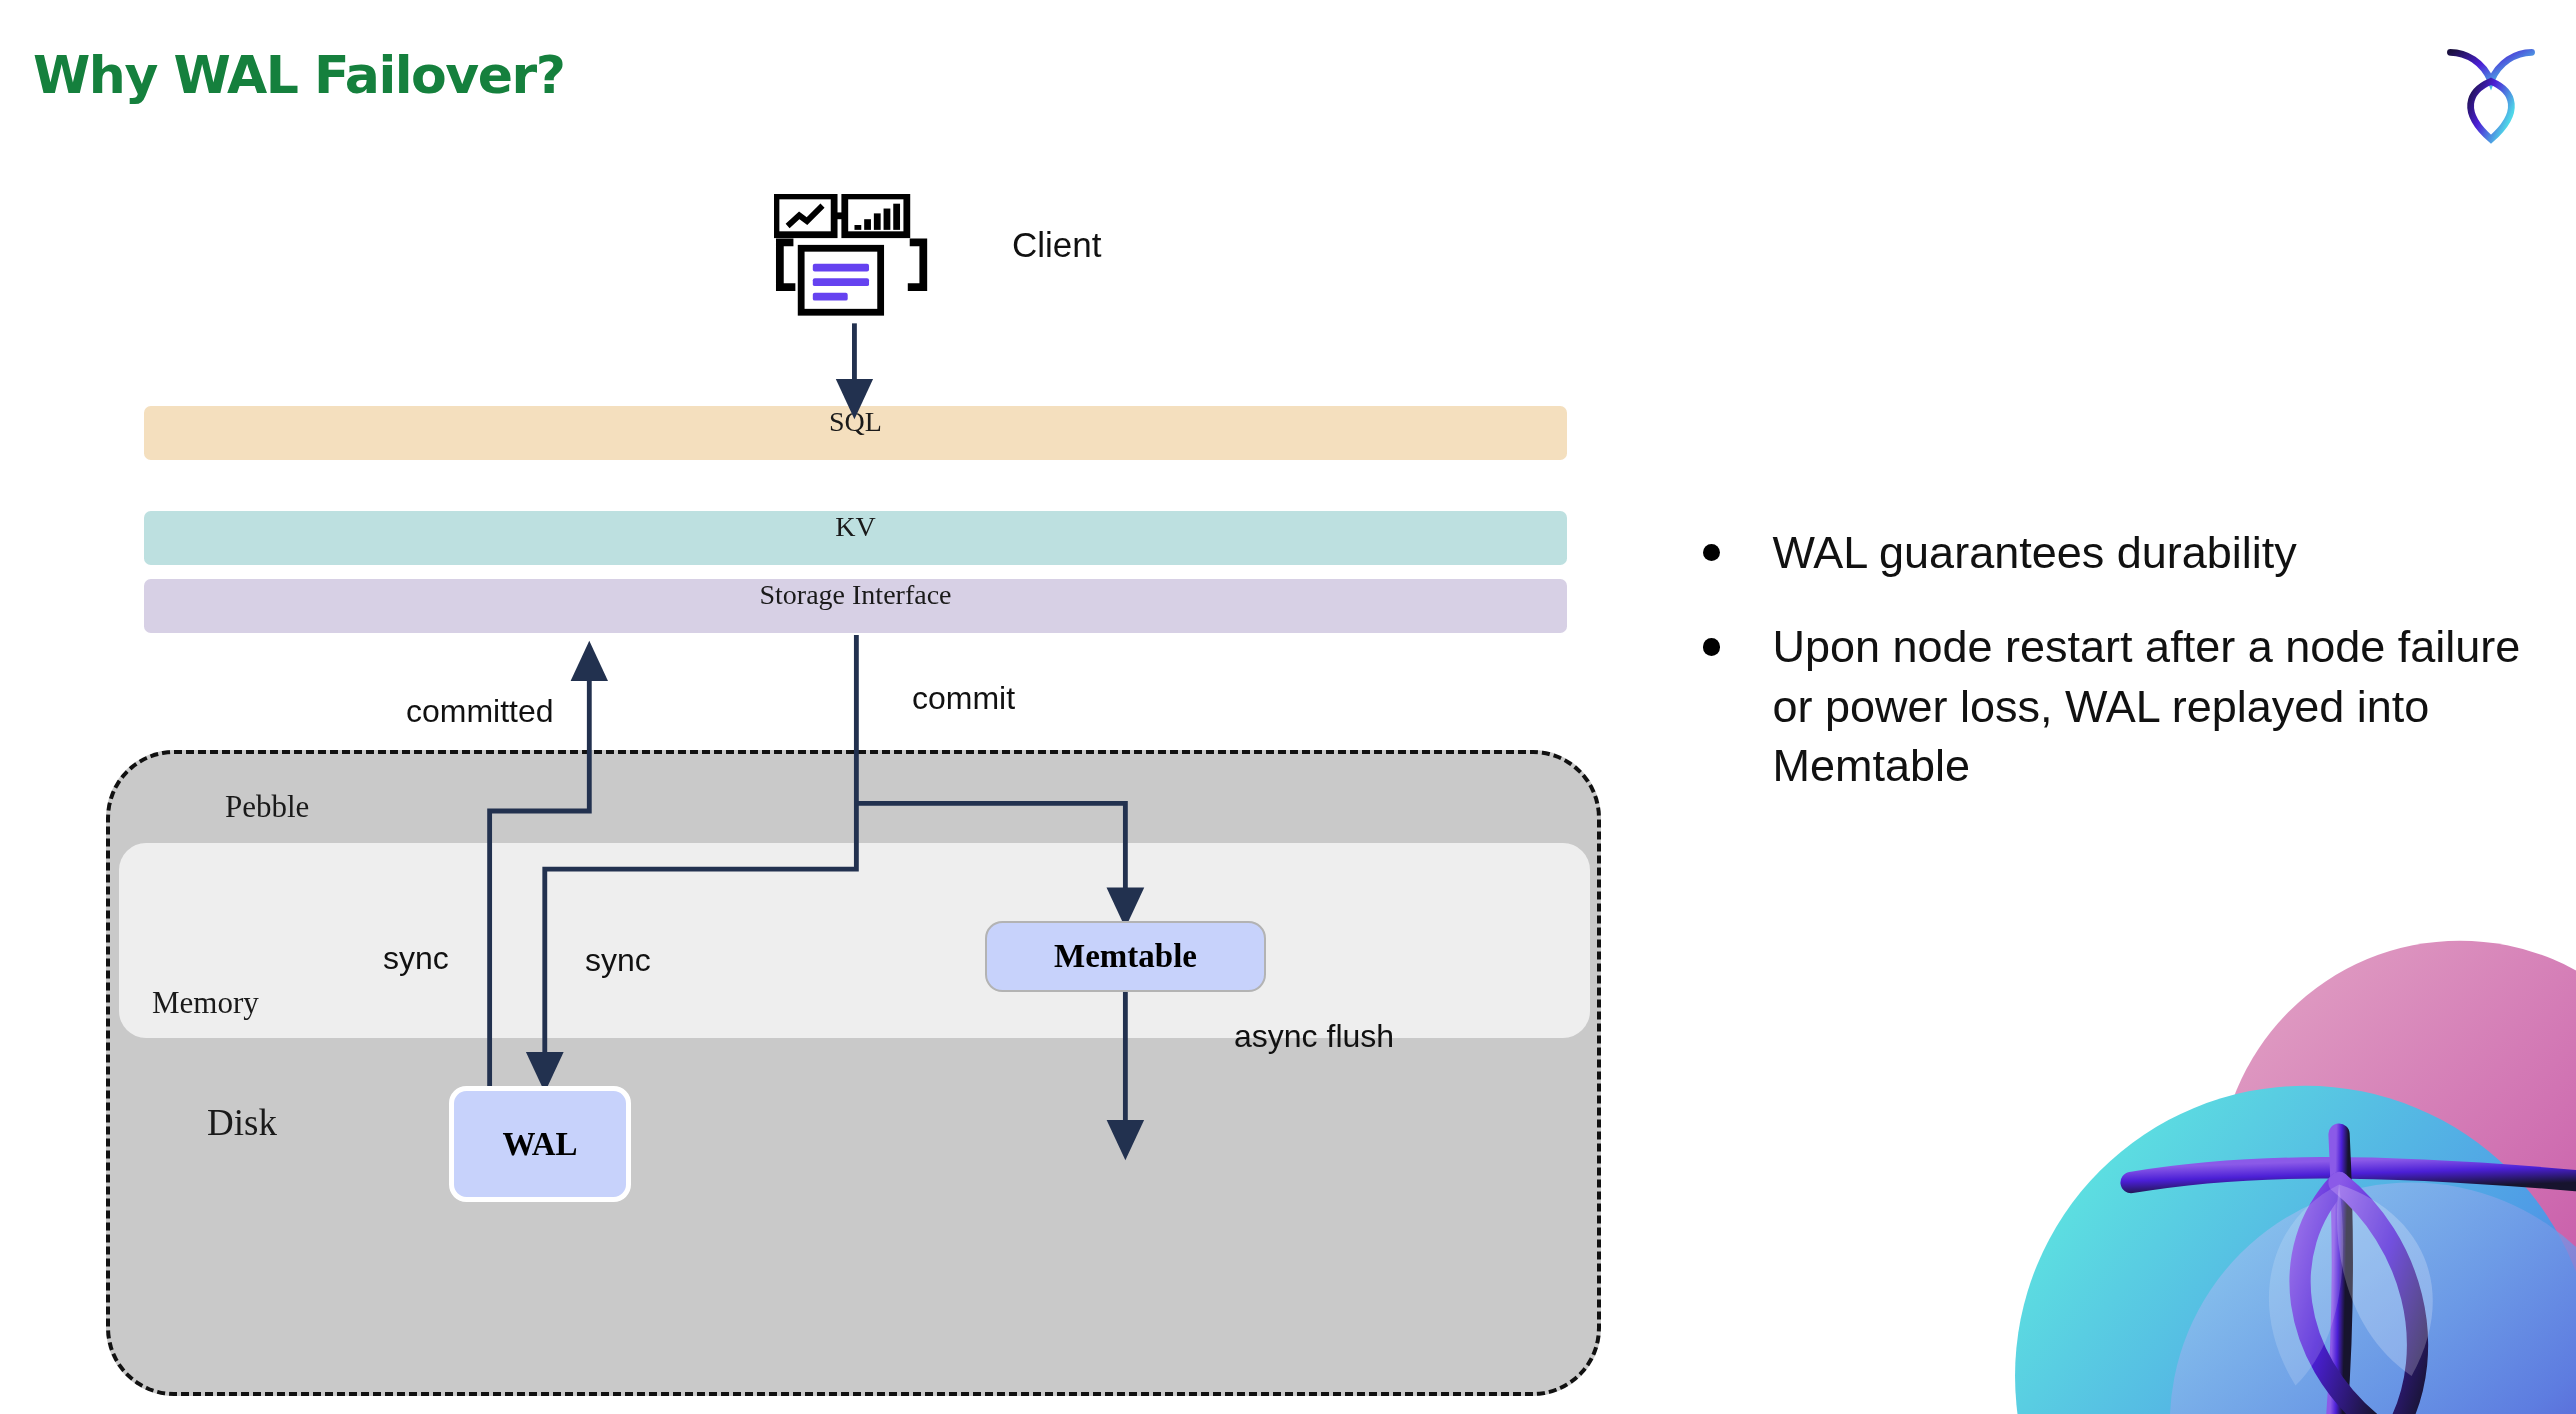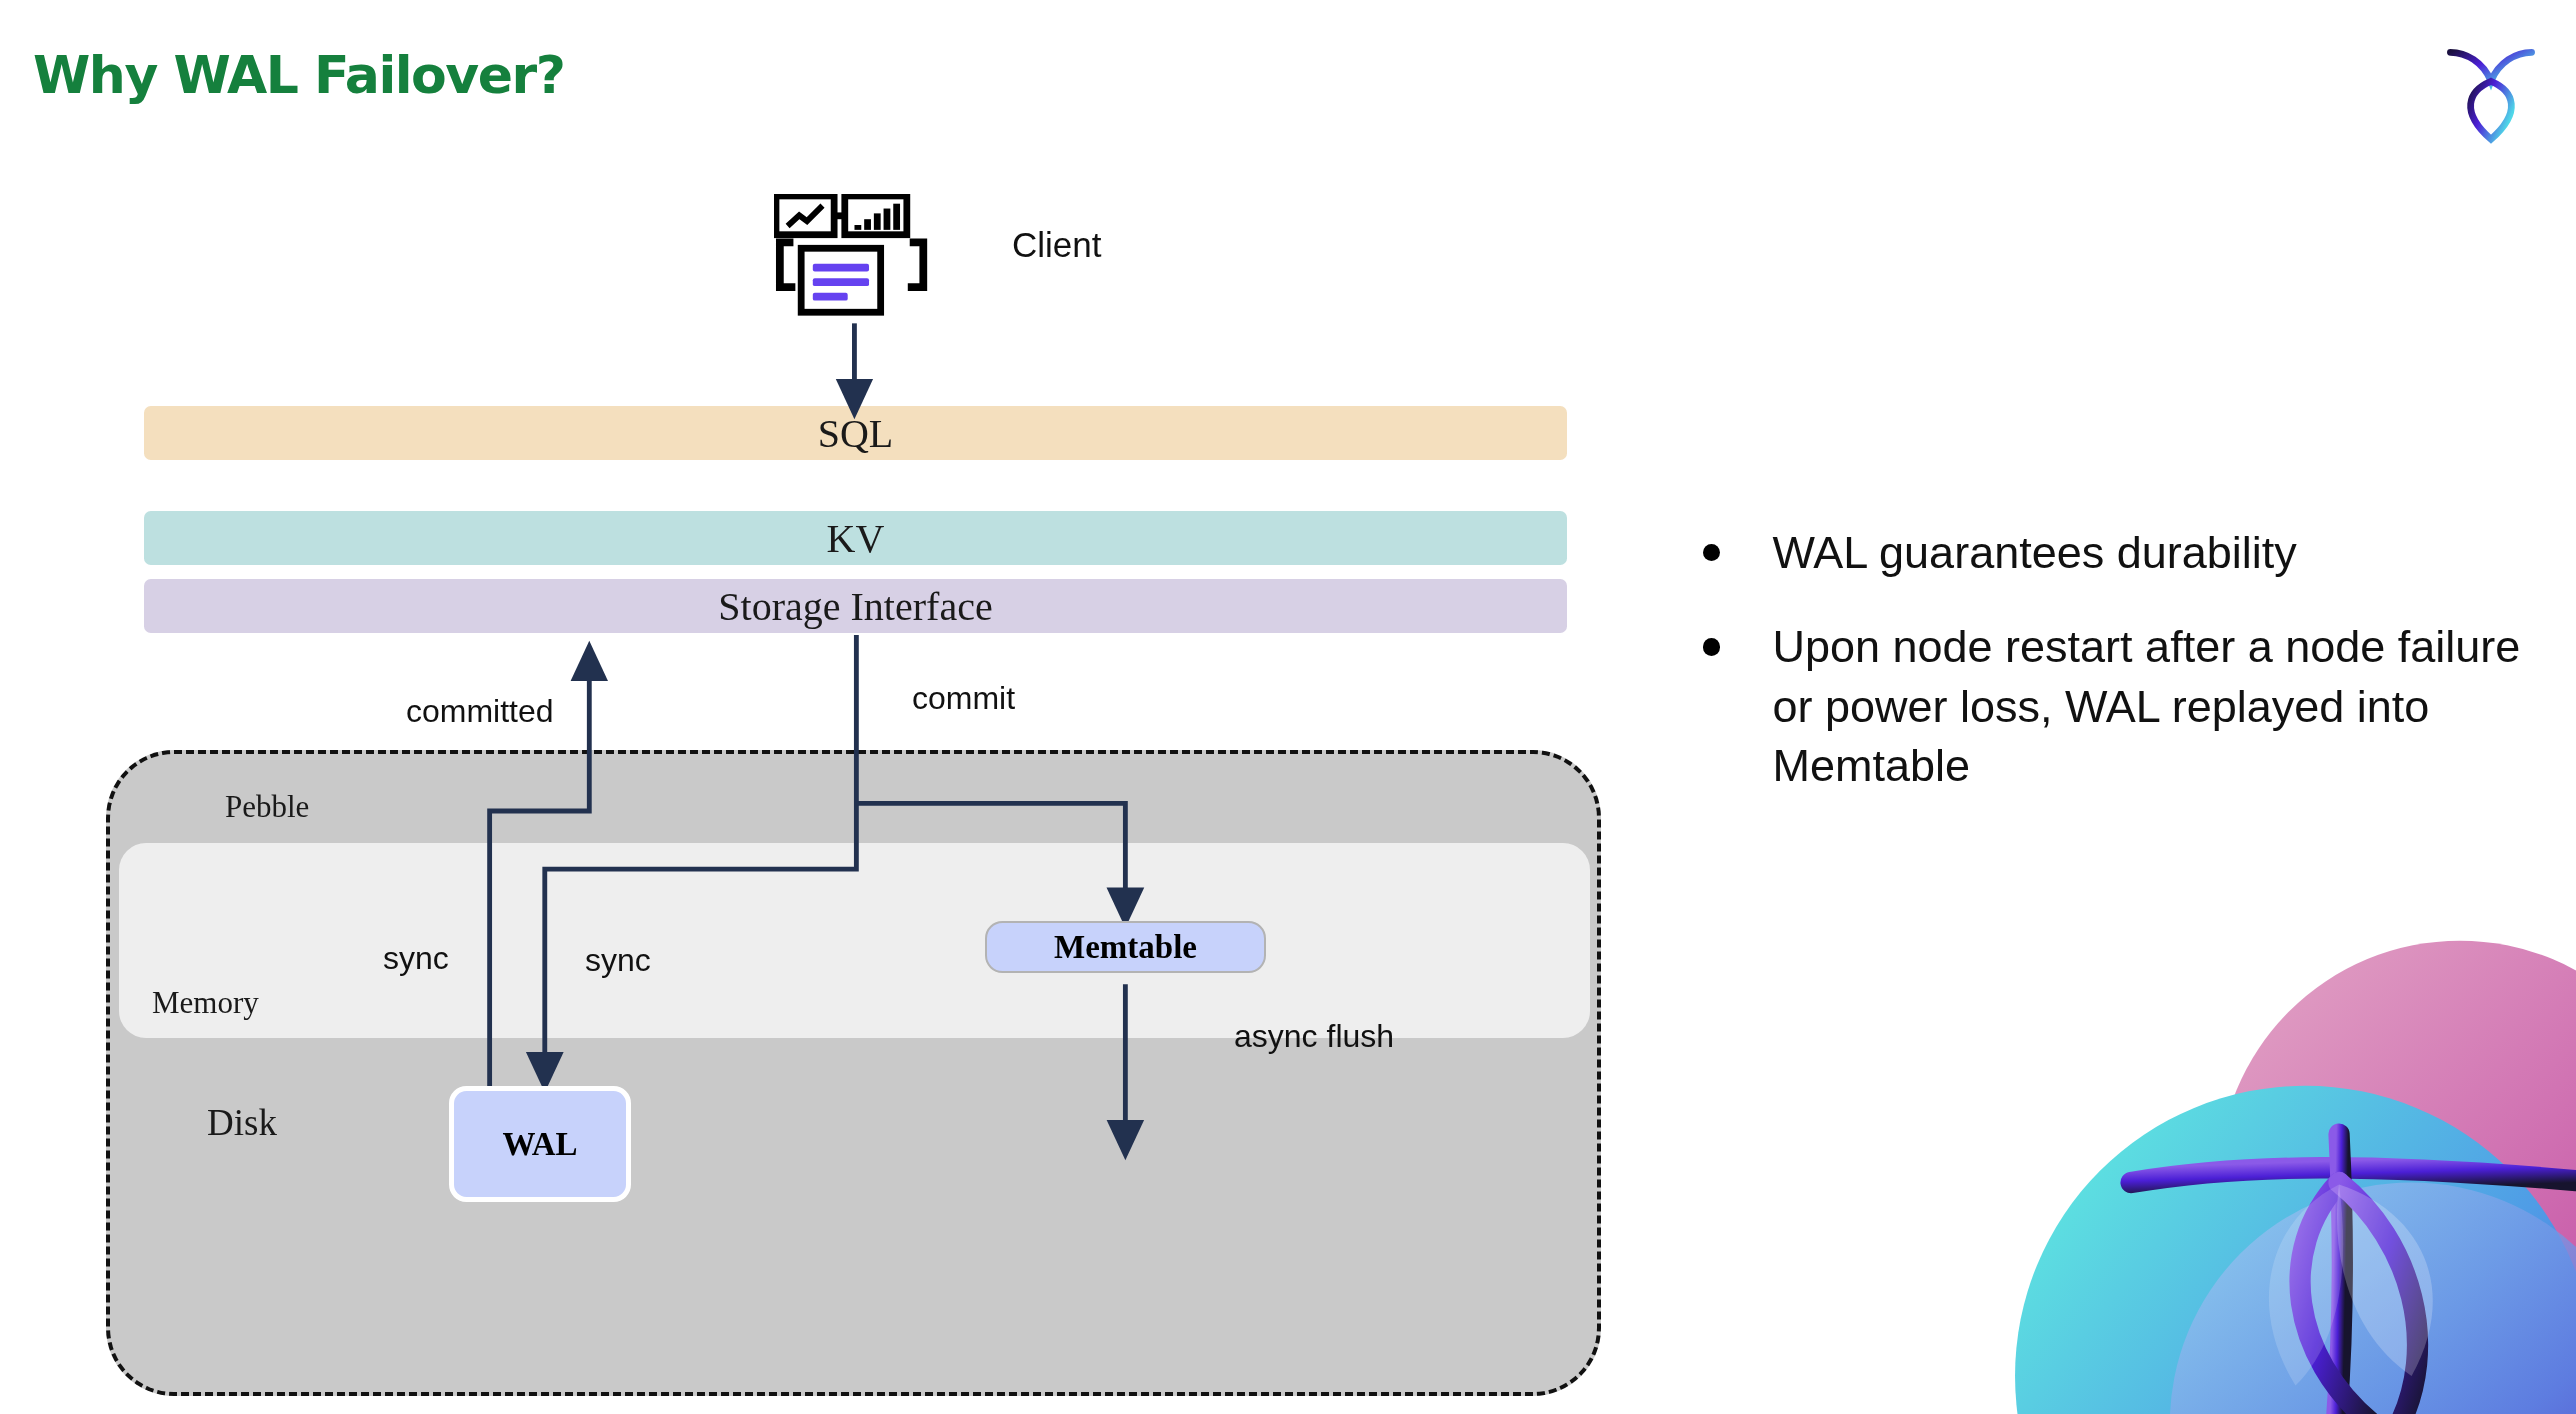--- a/index.html
+++ b/index.html
@@ -58,24 +58,24 @@
   }
 
   
   .layer-bar {
     position: absolute;
     left: 144px;
     width: 1423px;
     height: 54px;
     border-radius: 6.8px;
     display: flex;
-    align-items: center;
+    align-items: flex-start;
     justify-content: center;
     font-family: "Liberation Serif", serif;
-    font-size: 40px;
+    font-size: 28px;
     color: #1a1a1a;
     box-sizing: border-box;
   }
   #layer-sql { top: 406px;  background: #f4dfbe; }
   #layer-kv  { top: 511px;  background: #bde0e0; }
   #layer-si  { top: 579px;  background: #d7d0e5; }
 
   
   #pebble-box {
     position: absolute;
@@ -136,21 +136,21 @@
     font-family: "Liberation Serif", serif;
     font-weight: bold;
     font-size: 33px;
     color: #000000;
     box-sizing: border-box;
   }
   #node-memtable {
     left: 985px;
     top: 921px;
     width: 281px;
-    height: 52px;
+    height: 71px;
     border: 2.9px solid #b3b3b3;
   }
   #node-wal {
     left: 449px;
     top: 1086px;
     width: 182px;
     height: 116px;
     border: 5.8px solid #ffffff;
   }
   #node-sstable {

